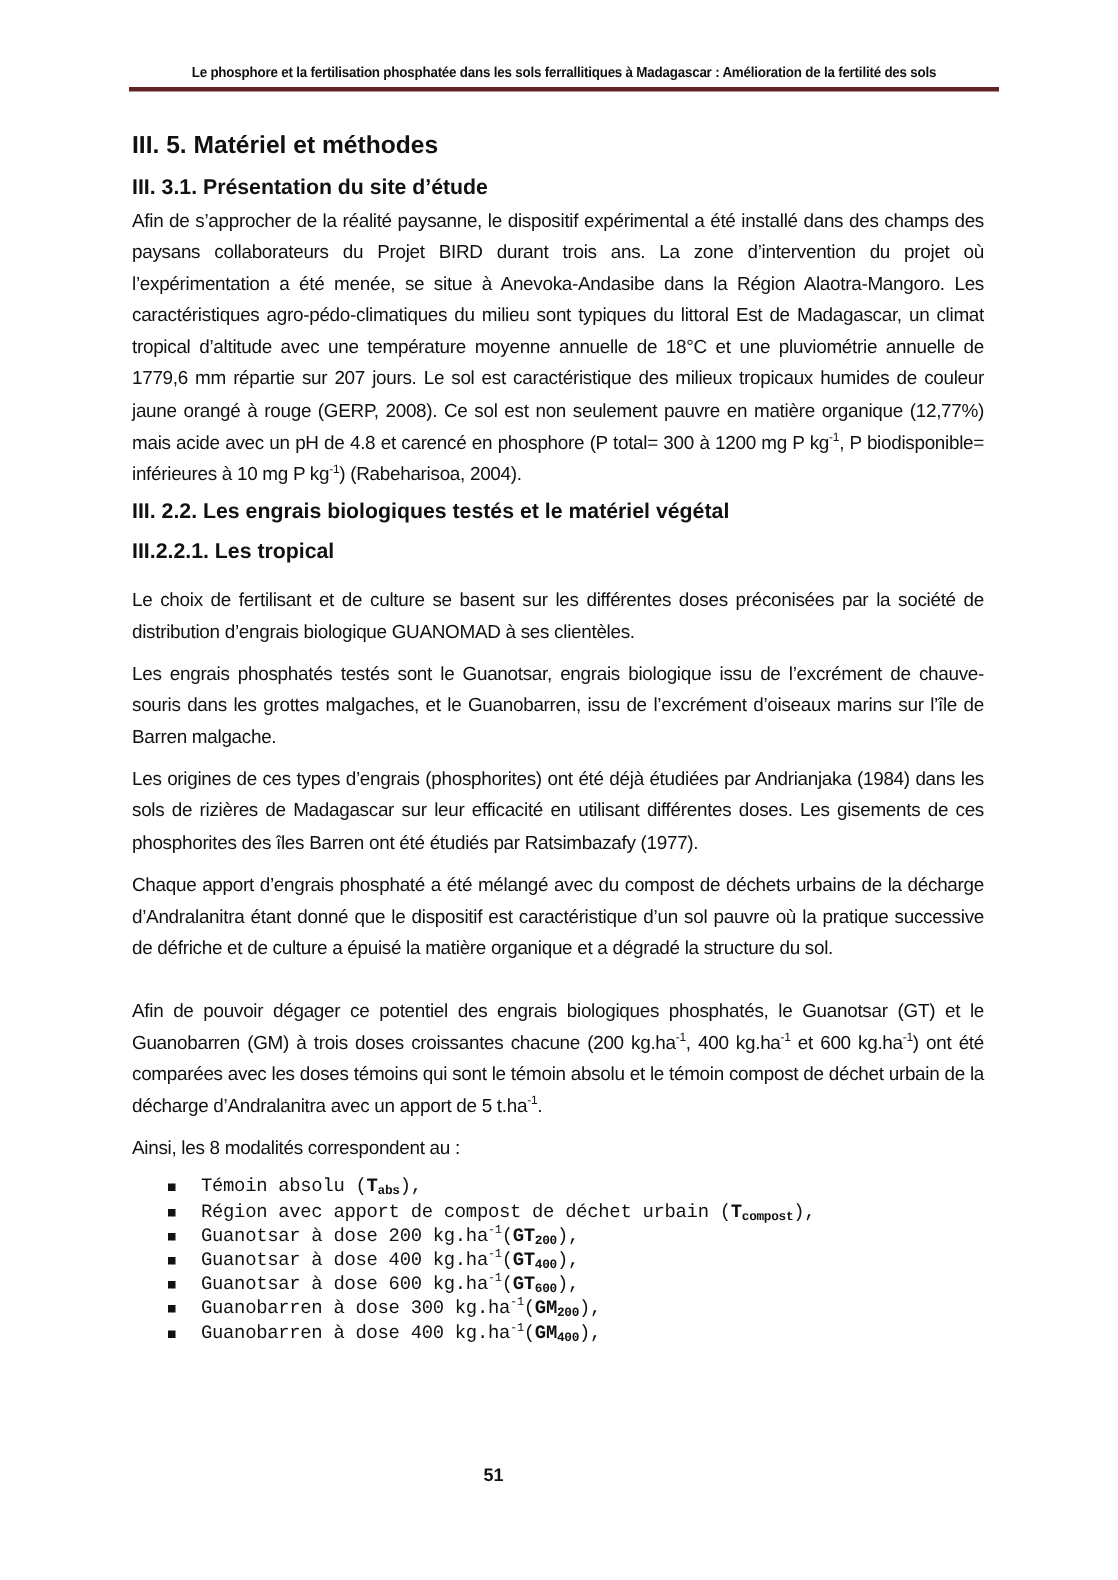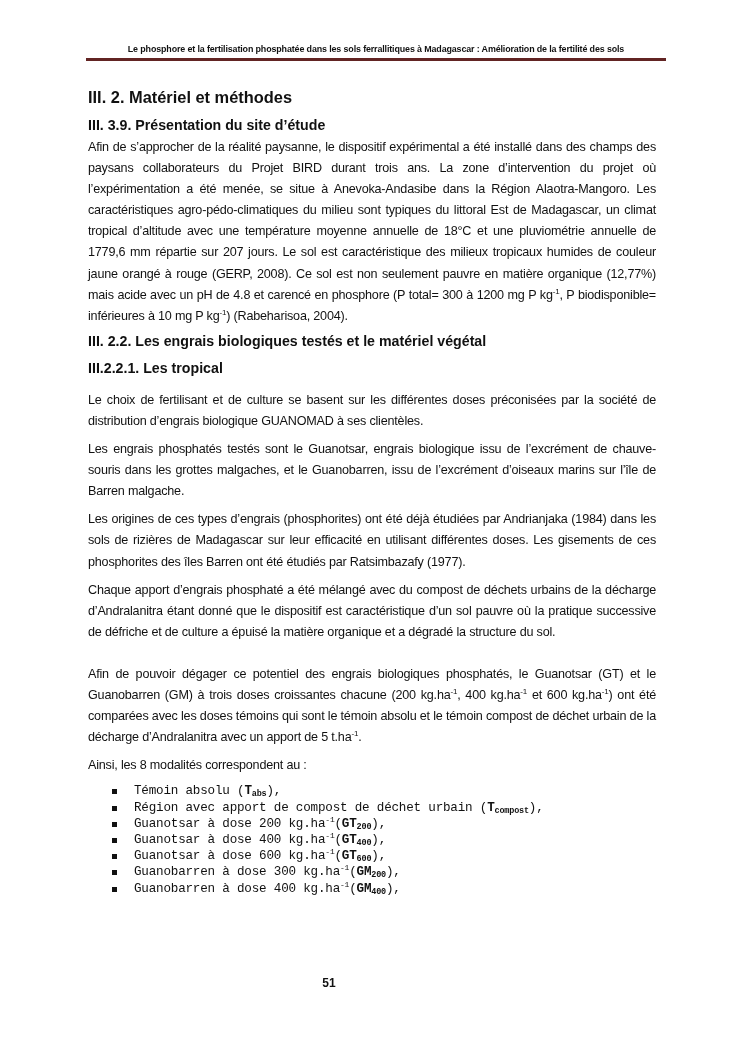--- a/index.html
+++ b/index.html
@@ -53,23 +53,23 @@
   }
 </style>
 </head>
 <body>
 
 <div class="page-header">Le phosphore et la fertilisation phosphatée dans les sols ferrallitiques à Madagascar : Amélioration de la fertilité des sols</div>
 <div class="header-rule" style="background: rgb(98, 36, 35);"></div>
 
 <div class="content">
 
-  <h2 class="sec">III. 2. Matériel et méthodes</h2>
+  <h2 class="sec">III. 5. Matériel et méthodes</h2>
 
-  <h3 class="sub" style="margin-top:7px;">III. 3.9. Présentation du site d’étude</h3>
+  <h3 class="sub" style="margin-top:7px;">III. 3.1. Présentation du site d’étude</h3>
 
   <p class="body" style="margin-top:2px;">
     <span>Afin de s’approcher de la réalité paysanne, le dispositif  expérimental a été installé dans des champs des paysans collaborateurs du Projet BIRD durant trois ans. La zone d’intervention du projet où l’expérimentation a été menée, se situe à Anevoka-Andasibe dans la Région Alaotra-Mangoro. Les caractéristiques agro-pédo-climatiques du milieu sont typiques du littoral Est de Madagascar, un climat tropical d’altitude avec une température moyenne annuelle de 18°C et une pluviométrie annuelle de 1779,6 mm répartie sur 207 jours. Le sol est caractéristique des milieux tropicaux humides de couleur jaune orangé à rouge (GERP, 2008). Ce sol est non seulement pauvre en matière organique (12,77%) mais acide avec un pH de 4.8 et carencé en phosphore (P total= 300 à 1200 mg P kg</span><sup>-1</sup><span>, P biodisponible= inférieures à 10 mg P kg</span><sup>-1</sup><span>) (Rabeharisoa, 2004).</span>
   </p>
 
   <h3 class="sub" style="margin-top:4px;">III. 2.2. Les engrais biologiques testés et le matériel végétal</h3>
 
   <h3 class="sub" style="margin-top:9px; line-height:17px;">III.2.2.1. Les tropical</h3>
 
   <p class="body" style="margin-top:13px;">Le choix de fertilisant et de culture se basent sur les différentes doses préconisées par la société de distribution d’engrais biologique GUANOMAD à ses clientèles.</p>

